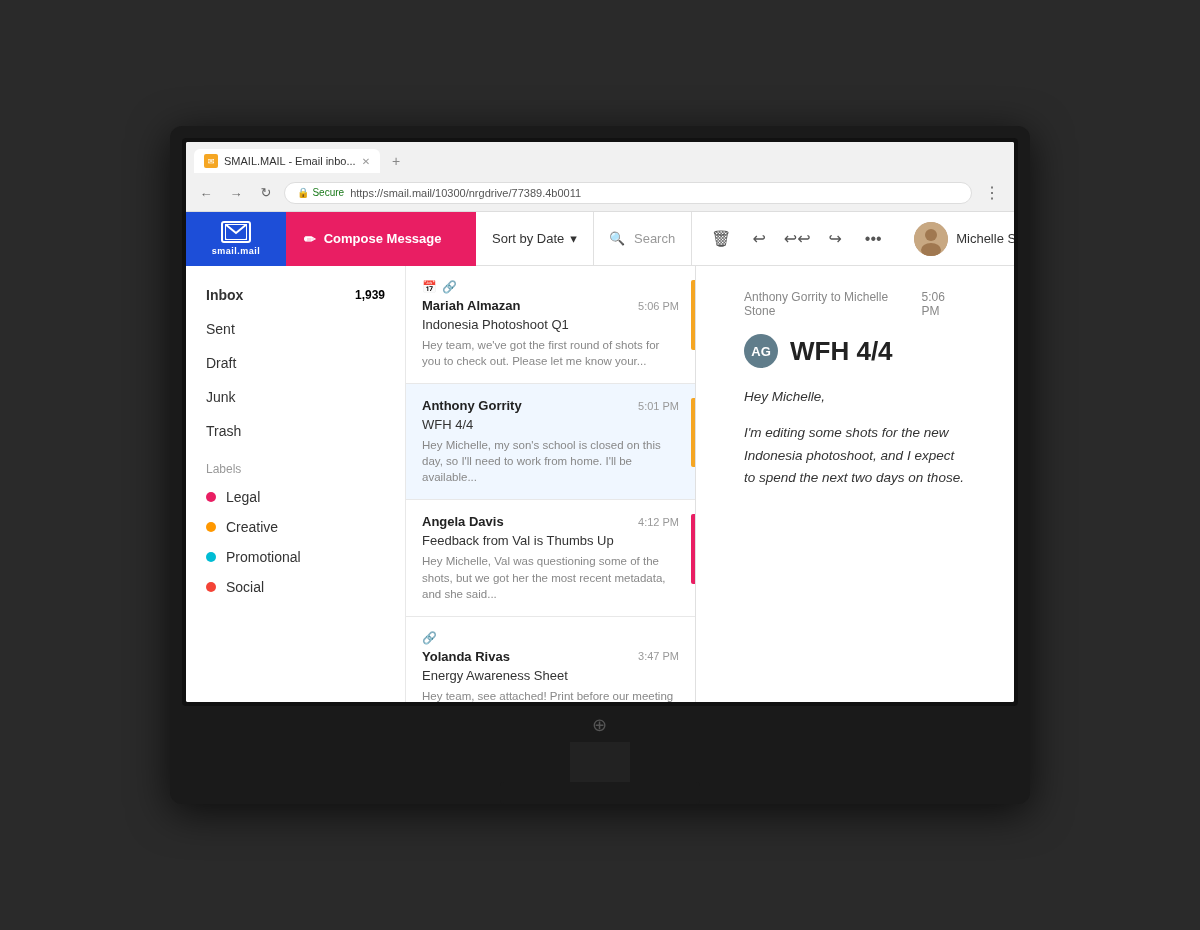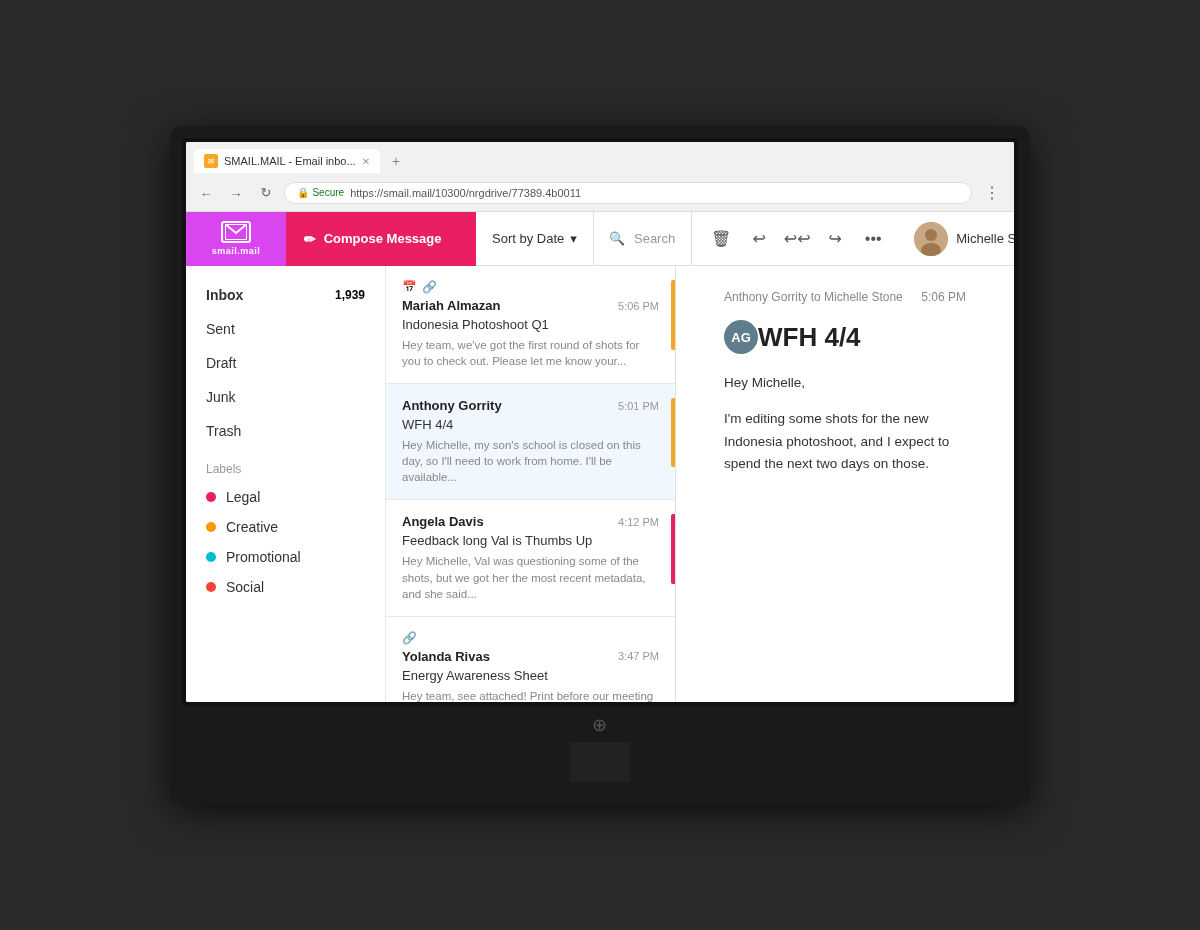--- a/index.html
+++ b/index.html
@@ -155,21 +155,21 @@
     .app-toolbar {
       display: flex;
       align-items: center;
       background: #fff;
       border-bottom: 1px solid #e0e0e0;
       height: 54px;
       padding: 0;
     }
     .logo-area {
       width: 100px;
-      background: #d946ef;
+      background: #1d4ed8;
       height: 54px;
       display: flex;
       flex-direction: column;
       align-items: center;
       justify-content: center;
       flex-shrink: 0;
     }
     .logo-icon {
       width: 30px;
       height: 22px;
@@ -273,21 +273,21 @@
 
     
     .app-body {
       display: flex;
       flex: 1;
       overflow: hidden;
     }
 
     
     .sidebar {
-      width: 200px;
+      width: 220px;
       background: #fff;
       border-right: 1px solid #e8e8e8;
       flex-shrink: 0;
       padding: 12px 0;
       overflow-y: auto;
     }
     .sidebar-nav-item {
       display: flex;
       align-items: center;
       padding: 9px 20px;
@@ -409,20 +409,21 @@
       color: #222;
       margin-bottom: 20px;
     }
     .detail-body {
       font-size: 13.5px;
       color: #333;
       line-height: 1.65;
     }
     .detail-body p {
       margin-bottom: 14px;
+      font-style: italic;
     }
     .sender-avatar-main {
       width: 34px;
       height: 34px;
       border-radius: 50%;
       background: #607d8b;
       display: flex;
       align-items: center;
       justify-content: center;
       color: white;
@@ -585,21 +586,21 @@
               <div class="email-subject">WFH 4/4</div>
               <div class="email-preview">Hey Michelle, my son's school is closed on this day, so I'll need to work from home. I'll be available...</div>
               <div class="email-priority-bar" style="background:#f5a623;"></div>
             </div>
 
             <div class="email-item">
               <div class="email-item-header">
                 <span class="email-sender">Angela Davis</span>
                 <span class="email-time">4:12 PM</span>
               </div>
-              <div class="email-subject">Feedback long Val is Thumbs Up</div>
+              <div class="email-subject">Feedback from Val is Thumbs Up</div>
               <div class="email-preview">Hey Michelle, Val was questioning some of the shots, but we got her the most recent metadata, and she said...</div>
               <div class="email-priority-bar" style="background:#e91e63;"></div>
             </div>
 
             <div class="email-item">
               <div class="email-icons">
                 <span>🔗</span>
               </div>
               <div class="email-item-header">
                 <span class="email-sender">Yolanda Rivas</span>
@@ -610,21 +611,21 @@
             </div>
 
           </div>
 
           <div class="email-detail">
             <div class="detail-header">
               <div class="detail-meta">Anthony Gorrity to Michelle Stone</div>
               <div class="detail-time">5:06 PM</div>
             </div>
 
-            <div style="display:flex;align-items:center;gap:0;margin-bottom:18px;">
+            <div style="display:flex;align-items:center;gap:12px;margin-bottom:18px;">
               <div class="sender-avatar-main">AG</div>
               <div class="detail-subject" style="margin-bottom:0;">WFH 4/4</div>
             </div>
 
             <div class="detail-body">
               <p>Hey Michelle,</p>
               <p>I'm editing some shots for the new Indonesia photoshoot, and I expect to spend the next two days on those.</p>
 
             </div>
 

